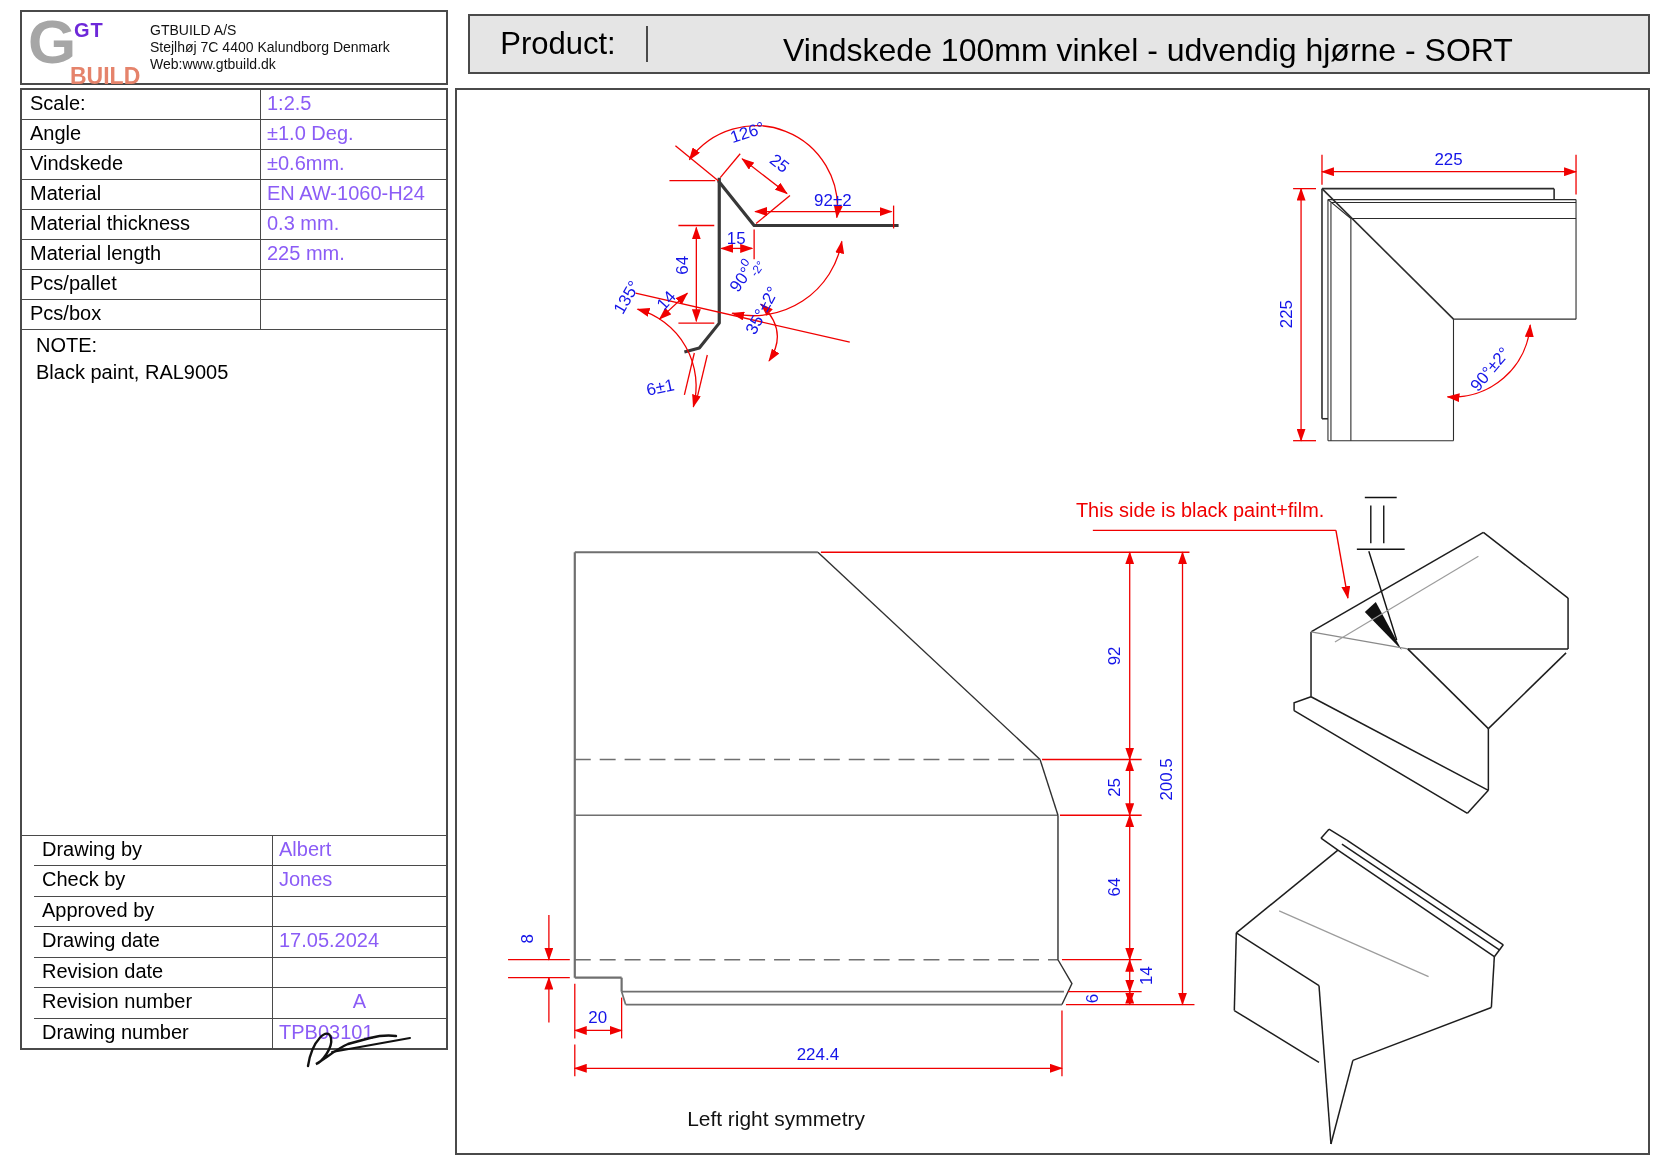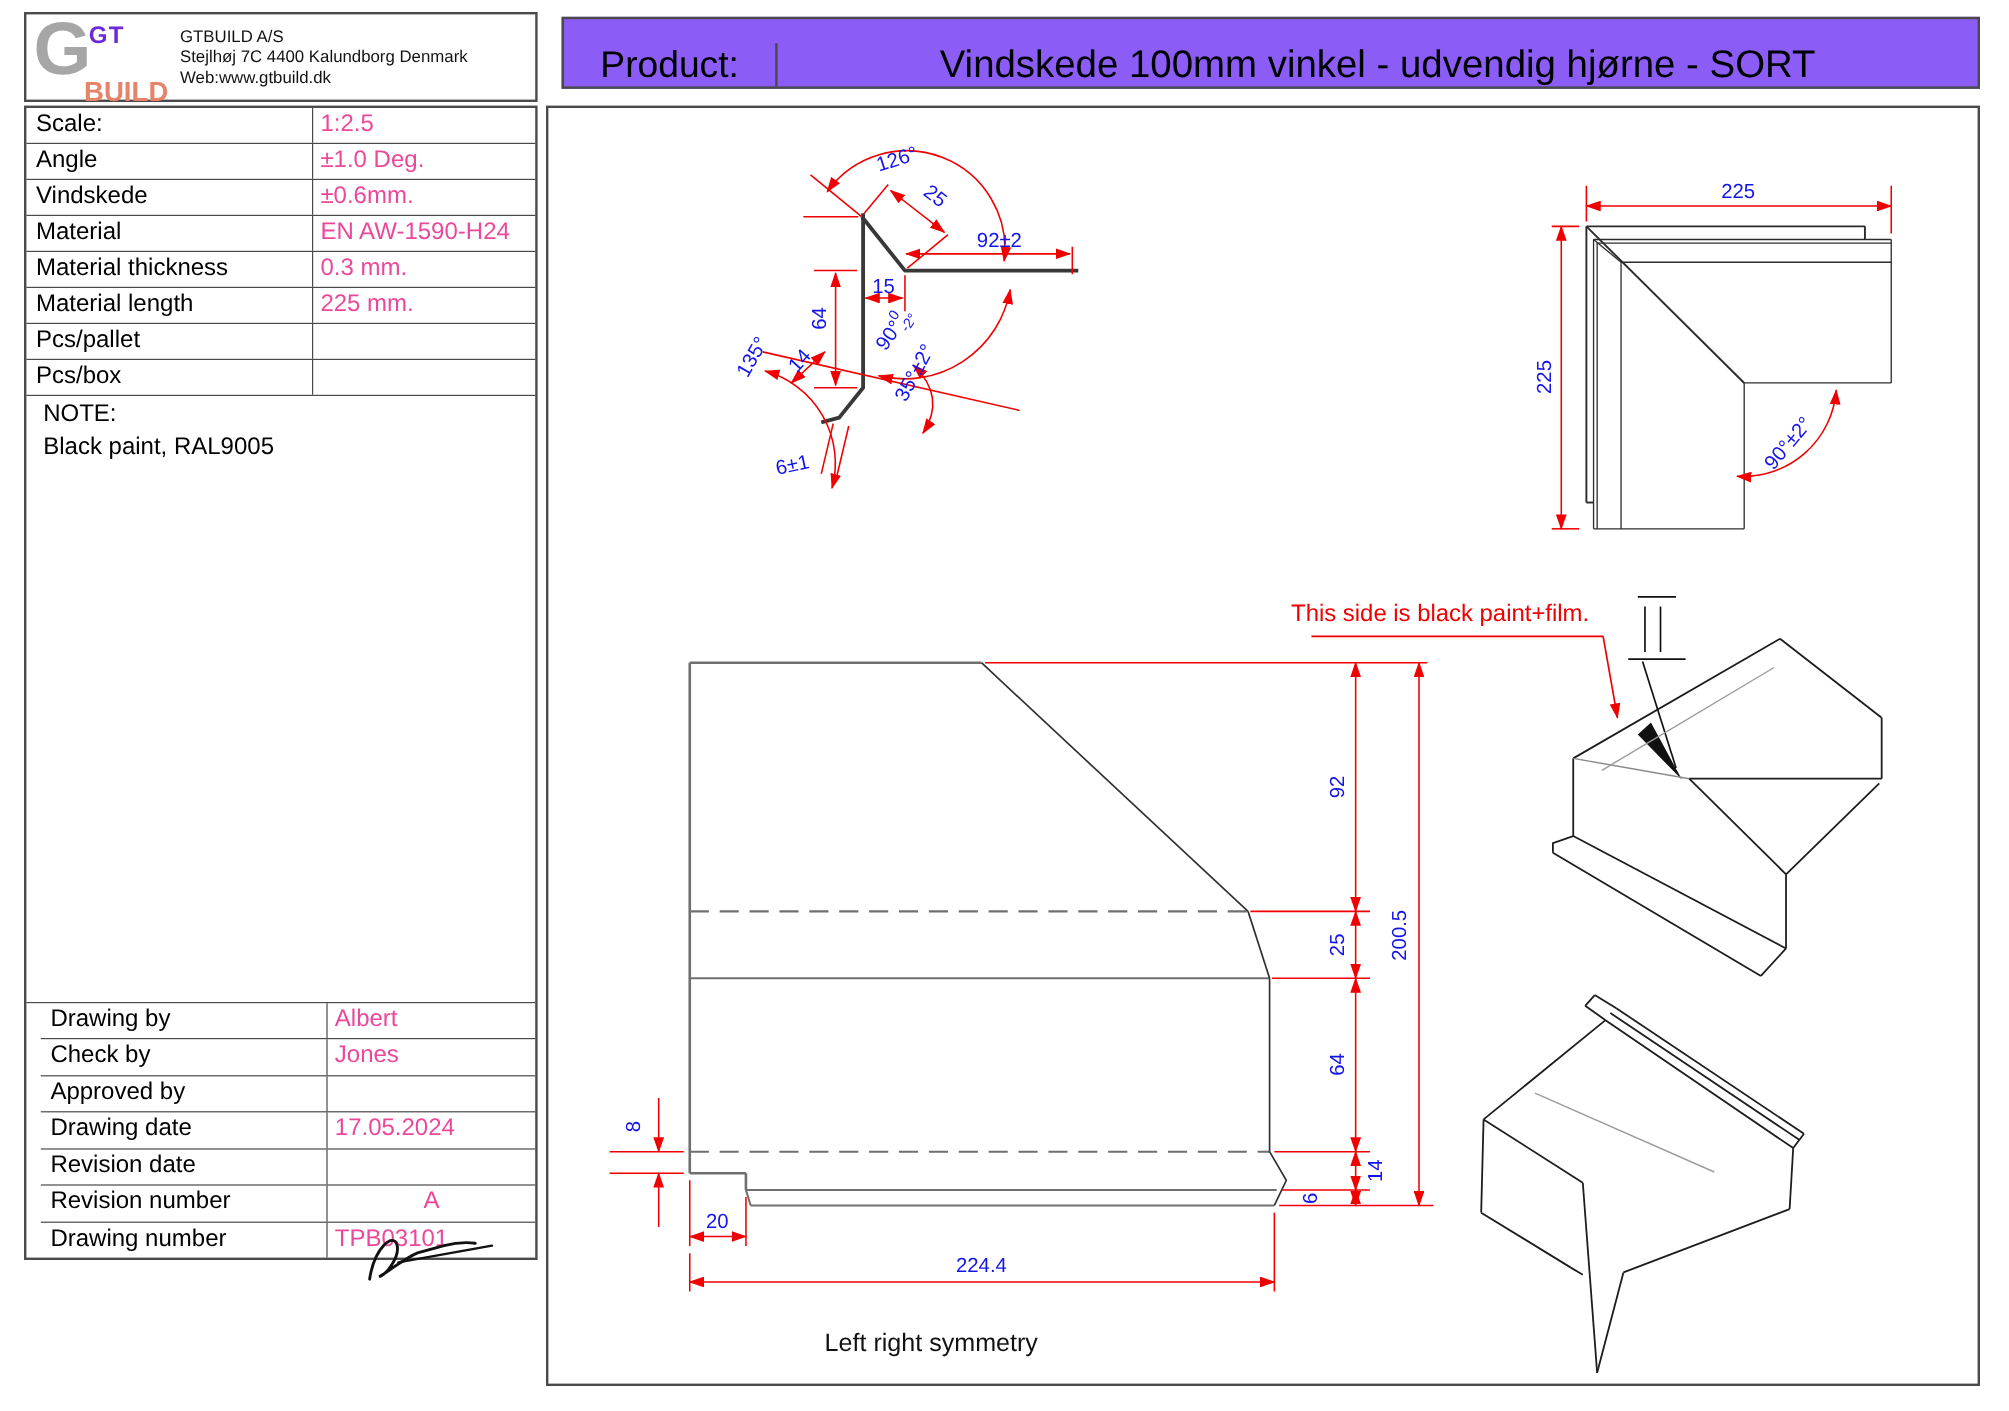--- a/index.html
+++ b/index.html
@@ -8,30 +8,30 @@
   
   .logo-box{position:absolute;left:20px;top:10px;width:428px;height:75px;border:2px solid #4a4a4a;
             box-sizing:border-box;display:flex;align-items:center;}
   .logo{position:relative;width:124px;height:70px;flex:0 0 auto;}
   .logo-g{position:absolute;left:6px;top:-6px;font-size:62px;font-weight:bold;color:#a6a6a6;line-height:70px;}
   .logo-gt{position:absolute;left:52px;top:6px;font-size:20px;font-weight:bold;color:#6d28d9;letter-spacing:1px;}
   .logo-build{position:absolute;left:48px;top:30px;font-size:23px;font-weight:bold;color:#e5836b;margin-top:20px;}
   .company-info{font-size:14px;color:#111;line-height:17px;padding-left:4px;}
   
   .product-bar{position:absolute;left:468px;top:14px;width:1182px;height:60px;border:2px solid #4a4a4a;
-               box-sizing:border-box;display:flex;align-items:flex-end;background:#8b5cf6;}
+               box-sizing:border-box;display:flex;align-items:center;background:#e5e5e5;}
   .product-label{flex:0 0 176px;display:flex;align-items:center;justify-content:center;
                  font-size:31px;color:#000;border-right:2px solid #4a4a4a;}
   .product-title{flex:1;display:flex;align-items:center;justify-content:center;font-size:32px;color:#000;white-space:nowrap;margin-top:12px;}
   
   .left-panel{position:absolute;left:20px;top:88px;width:428px;height:962px;border:2px solid #4a4a4a;
               box-sizing:border-box;display:flex;flex-direction:column;background:#fff;}
   .trow{display:flex;height:29px;flex:0 0 auto;border-bottom:1.5px solid #4a4a4a;}
   .tlabel{flex:0 0 230px;border-right:1.5px solid #4a4a4a;padding-left:8px;font-size:20px;line-height:27px;color:#000;}
-  .tvalue{flex:1;padding-left:6px;font-size:20px;line-height:27px;color:#ec4899;}
+  .tvalue{flex:1;padding-left:6px;font-size:20px;line-height:27px;color:#8b5cf6;}
   .tvalue.center{text-align:center;padding-left:0;}
   .note-area{flex:1;padding:4px 0 0 14px;font-size:20px;color:#000;}
   .note-area .nb{margin-top:4px;}
   .title-table{border-top:1.5px solid #4a4a4a;padding-left:12px;}
   .trow2{display:flex;height:29.5px;border-bottom:1.5px solid #4a4a4a;}
   .trow2.last{border-bottom:none;}
   
   .drawing-frame{position:absolute;left:455px;top:88px;width:1195px;height:1067px;border:2px solid #4a4a4a;
                  box-sizing:border-box;background:#fff;}
   .drawing-frame svg{display:block;width:100%;height:100%;}
@@ -73,21 +73,21 @@
     <div class="trow">
       <div class="tlabel">Angle</div>
       <div class="tvalue">±1.0 Deg.</div>
     </div>
     <div class="trow">
       <div class="tlabel">Vindskede</div>
       <div class="tvalue">±0.6mm.</div>
     </div>
     <div class="trow">
       <div class="tlabel">Material</div>
-      <div class="tvalue">EN AW-1590-H24</div>
+      <div class="tvalue">EN AW-1060-H24</div>
     </div>
     <div class="trow">
       <div class="tlabel">Material thickness</div>
       <div class="tvalue">0.3 mm.</div>
     </div>
     <div class="trow">
       <div class="tlabel">Material length</div>
       <div class="tvalue">225 mm.</div>
     </div>
     <div class="trow">

